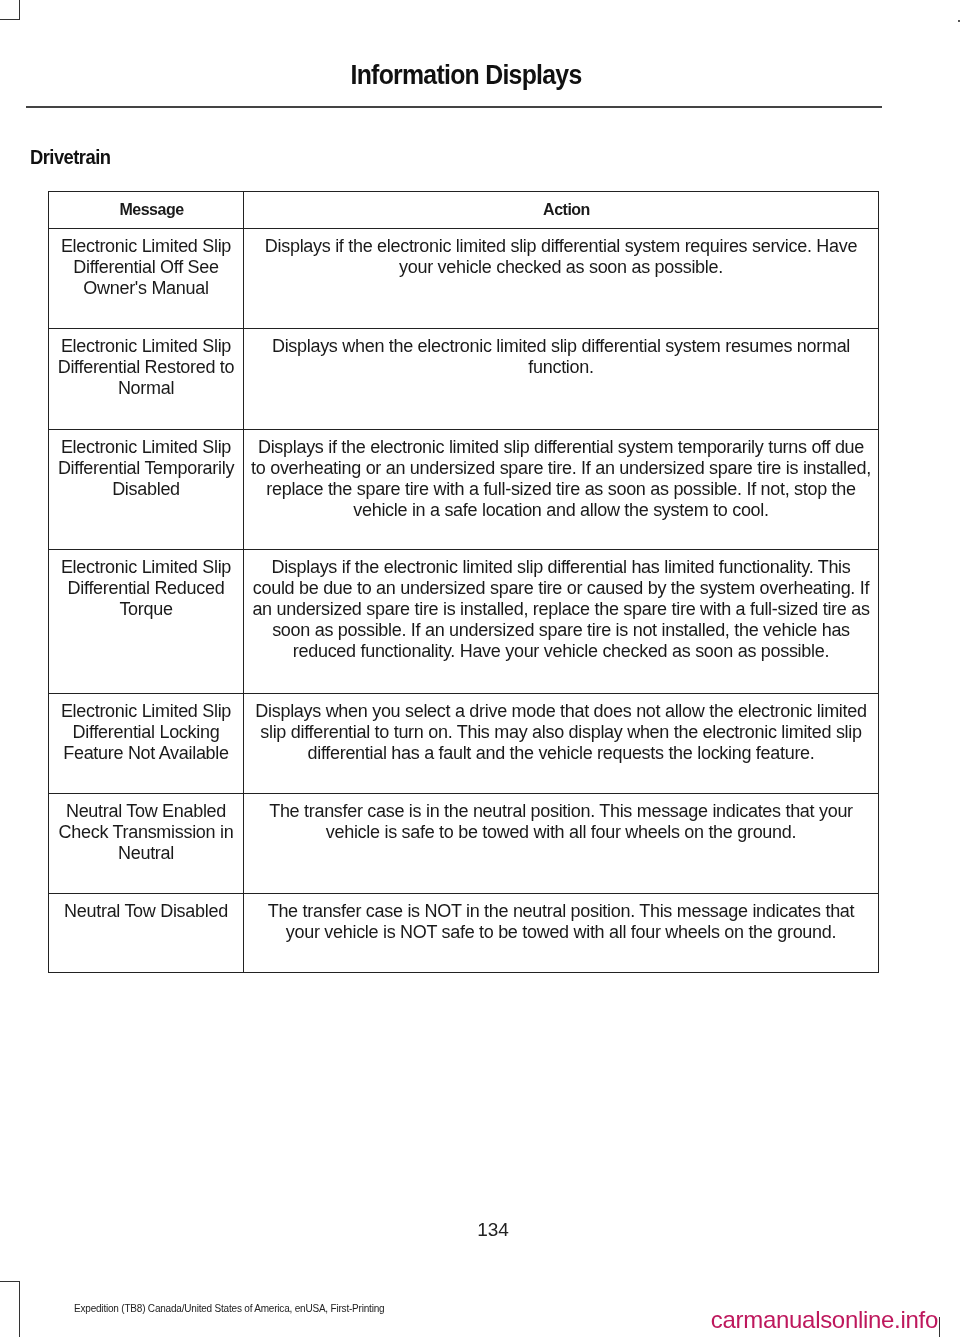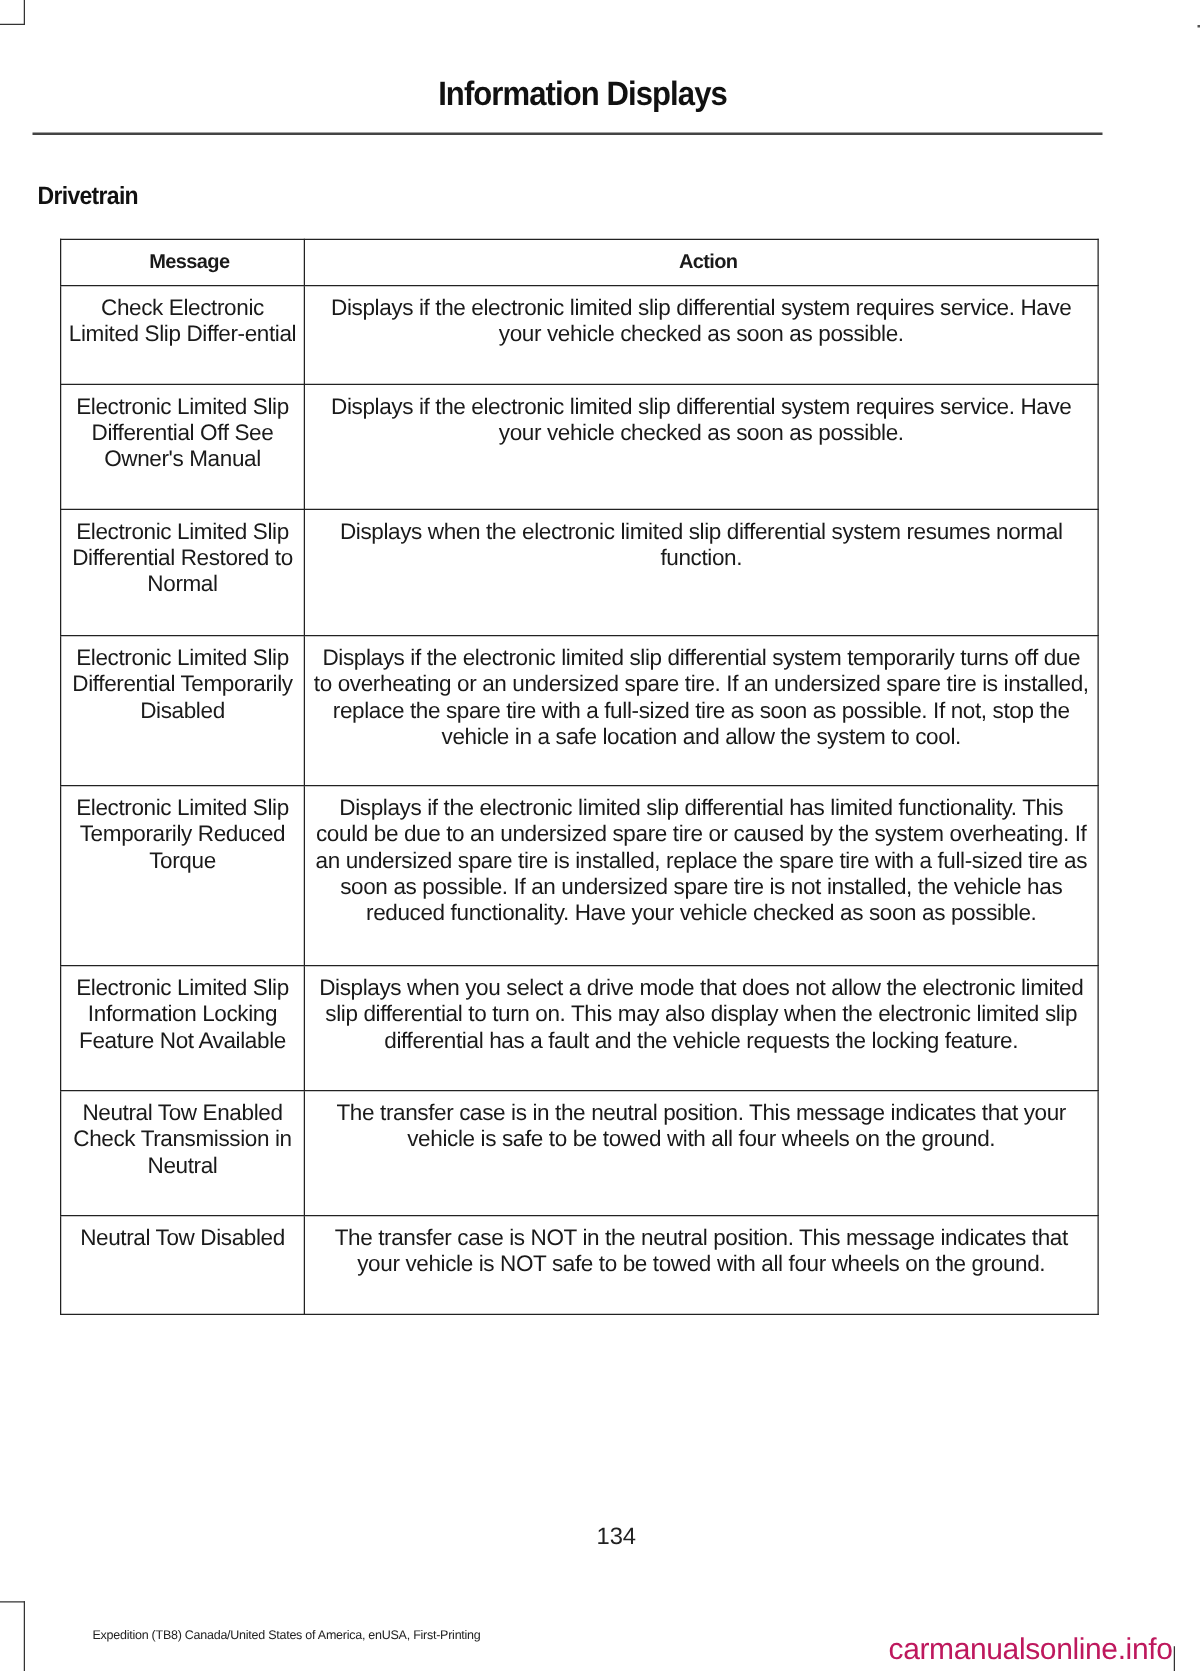--- a/index.html
+++ b/index.html
@@ -88,42 +88,38 @@
       <col class="c-msg">
       <col class="c-act">
     </colgroup>
   <thead>
     <tr>
       <th>Message</th>
       <th>Action</th>
     </tr>
   </thead>
   <tbody>
-    <tr style="height:79px">
-      <td>Check Electronic Limited Slip Differ-ential</td>
-      <td>Displays if the electronic limited slip differential system requires service.  Have your vehicle checked as soon as possible.</td>
-    </tr>
     <tr style="height:100px">
       <td>Electronic Limited Slip Differential Off See Owner's Manual</td>
       <td>Displays if the electronic limited slip differential system requires service.  Have your vehicle checked as soon as possible.</td>
     </tr>
     <tr style="height:101px">
       <td>Electronic Limited Slip Differential Restored to Normal</td>
       <td>Displays when the electronic limited slip differential system resumes normal function.</td>
     </tr>
     <tr style="height:120px">
       <td>Electronic Limited Slip Differential Temporarily Disabled</td>
       <td>Displays if the electronic limited slip differential system temporarily turns off due to overheating or an undersized spare tire. If an undersized spare tire is installed, replace the spare tire with a full-sized tire as soon as possible. If not, stop the vehicle in a safe location and allow the system to cool.</td>
     </tr>
     <tr style="height:144px">
-      <td>Electronic Limited Slip Temporarily Reduced Torque</td>
+      <td>Electronic Limited Slip Differential Reduced Torque</td>
       <td>Displays if the electronic limited slip differential has limited functionality.  This could be due to an undersized spare tire or caused by the system overheating.  If an undersized spare tire is installed, replace the spare tire with a full-sized tire as soon as possible.  If an undersized spare tire is not installed, the vehicle has reduced functionality.  Have your vehicle checked as soon as possible.</td>
     </tr>
     <tr style="height:100px">
-      <td>Electronic Limited Slip Information Locking Feature Not Available</td>
+      <td>Electronic Limited Slip Differential Locking Feature Not Available</td>
       <td>Displays when you select a drive mode that does not allow the electronic limited slip differential to turn on. This may also display when the electronic limited slip differential has a fault and the vehicle requests the locking feature.</td>
     </tr>
     <tr style="height:100px">
       <td>Neutral Tow Enabled Check Transmission in Neutral</td>
       <td>The transfer case is in the neutral position. This message indicates that your vehicle is safe to be towed with all four wheels on the ground.</td>
     </tr>
     <tr style="height:79px">
       <td>Neutral Tow Disabled</td>
       <td>The transfer case is NOT in the neutral position. This message indicates that your vehicle is NOT safe to be towed with all four wheels on the ground.</td>
     </tr>

